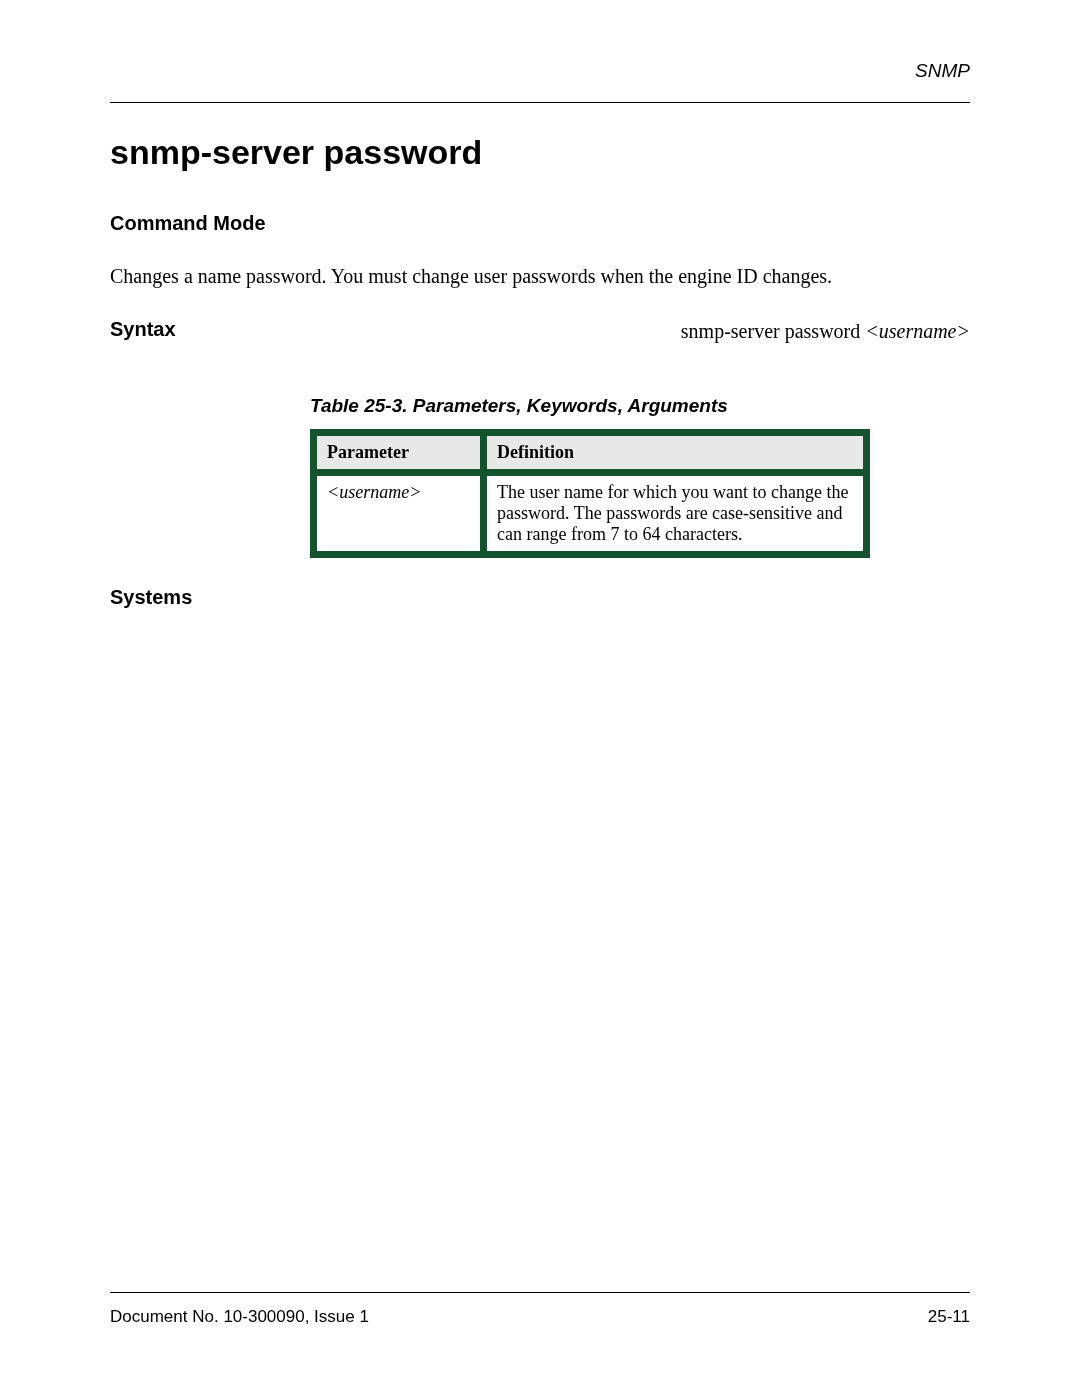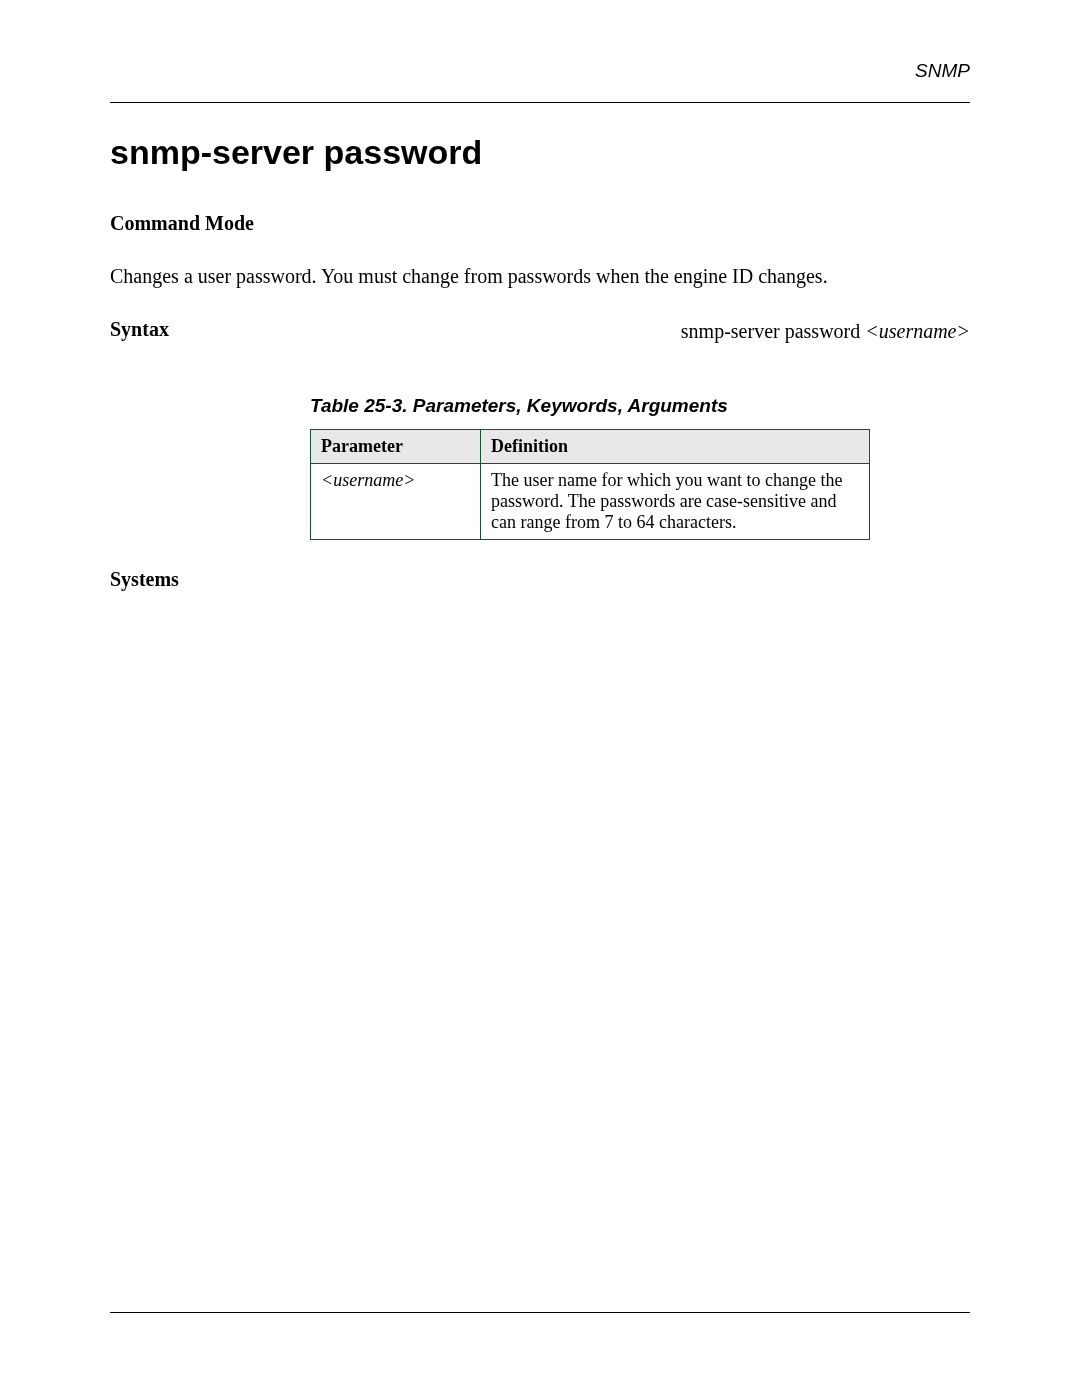--- a/index.html
+++ b/index.html
@@ -30,21 +30,21 @@
       font-size: 34px;
       margin-bottom: 40px;
     }
     .section {
       display: flex;
       margin-bottom: 28px;
     }
     .section .label {
       width: 200px;
       flex-shrink: 0;
-      font-family: Liberation Serif, serif;
+      font-family: Liberation Sans, sans-serif;
       font-weight: bold;
       font-size: 20px;
     }
     .section .content {
       flex: 1;
       font-size: 20px;
       line-height: 1.35;
     }
     .content p { margin-bottom: 22px; }
     .content p:last-child { margin-bottom: 0; }
@@ -56,21 +56,21 @@
       font-weight: bold;
       font-style: italic;
       font-size: 19px;
       margin-bottom: 12px;
     }
     table.param-table {
       border-collapse: collapse;
       width: 560px;
     }
     table.param-table th, table.param-table td {
-      border: 1px solid #14532d;
+      border: 7px solid #14532d;
       padding: 6px 10px;
       text-align: left;
       vertical-align: top;
       font-size: 18px;
     }
     table.param-table th {
       background: #e8e8e8;
       font-family: "Times New Roman", Times, serif;
       font-weight: bold;
     }
@@ -100,21 +100,21 @@
 <hr class="rule">
 
 <h1 class="page-title">snmp-server password</h1>
 
 <div class="section">
   <div class="label">Command Mode</div>
 </div>
 
 <div class="section">
   <div class="content">
-    <p>Changes a user password. You must change from passwords when the engine ID changes.</p>
+    <p>Changes a name password. You must change user passwords when the engine ID changes.</p>
   </div>
 </div>
 
 <div class="section">
   <div class="label">Syntax</div>
   <div class="content syntax-line">
     <span>snmp-server password </span><span class="syntax-arg">&lt;username&gt;</span>
   </div>
 </div>
 
@@ -135,13 +135,17 @@
     </tbody>
   </table>
 </div>
 
 <div class="section">
   <div class="label">Systems</div>
 </div>
 
 <div class="footer">
   <hr class="footer-rule">
+  <div class="footer-row">
+    <span>Document No. 10-300090, Issue 1</span>
+    <span>25-11</span>
+  </div>
 </div>
 
 </body></html>

